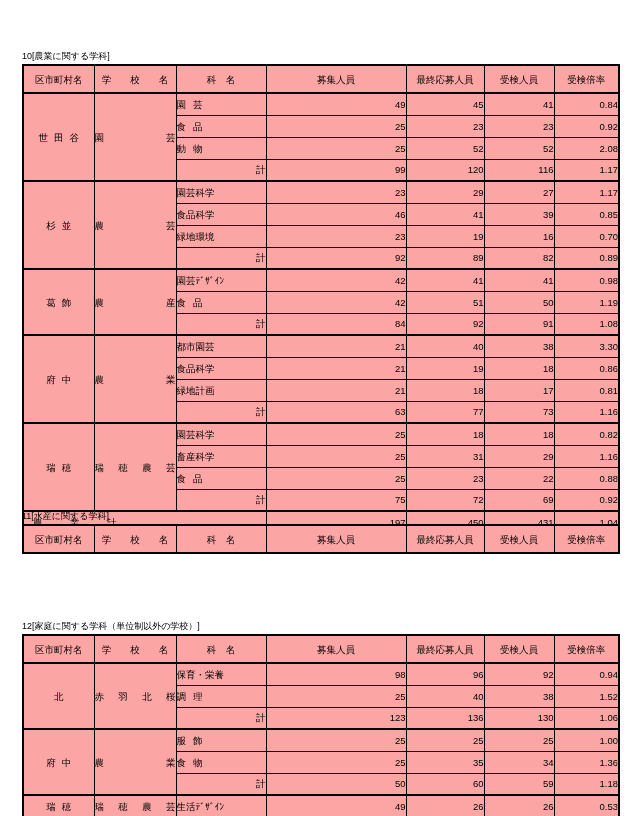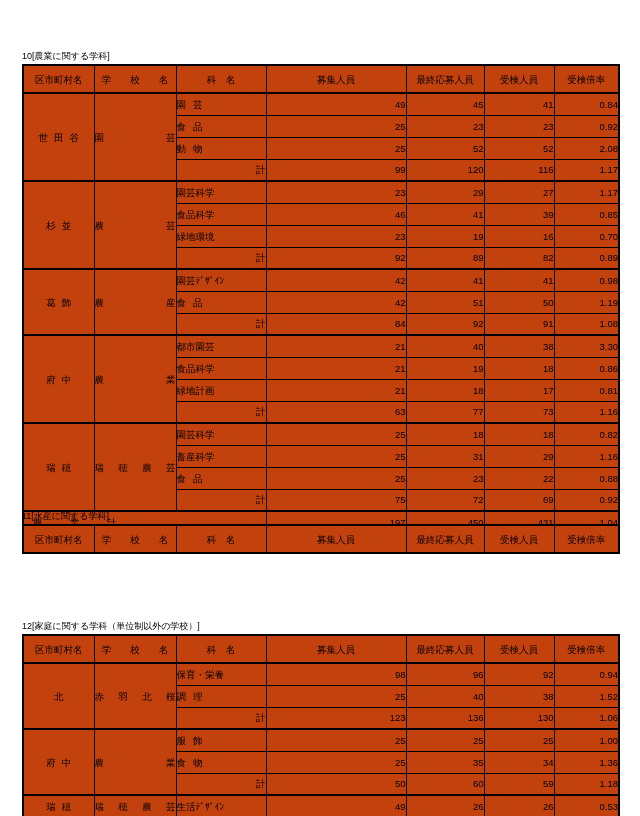--- a/index.html
+++ b/index.html
@@ -33,21 +33,21 @@
     line-height: 12px;
     letter-spacing: 0px;
     margin-bottom: 2px;
     white-space: nowrap;
   }
   table.grid {
     border-collapse: collapse;
     table-layout: fixed;
     width: 598px;
     border: 2px solid #000;
-    background: #c2410c;
+    background: #fca5a5;
   }
   table.grid td, table.grid th {
     border: 1px solid #000;
     font-weight: normal;
     font-size: 9.5px;
     line-height: 11px;
     padding: 0;
     height: 22px;
     vertical-align: middle;
     box-sizing: border-box;
@@ -61,21 +61,21 @@
     border-bottom: 2px solid #000;
     font-size: 9.5px;
   }
   
   .cW { width: 71px; }   
   .cS { width: 82px; }   
   .cK { width: 90px; }   
   .cB { width: 140px; }  
   .cF { width: 78px; }   
   .cJ { width: 70px; }   
-  .cR { width: 65px; }   
+  .cR { width: 65px; border-radius: 11px; }   
 
   td.sep-r { border-right: 2px solid #000; }
   tr.group-top > td { border-top: 2px solid #000; }
   tr.total > td { border-top: 2px solid #000; height: 23px; }
 
   .muni {
     text-align: center;
     letter-spacing: 6px;
     text-indent: 6px;
     font-size: 9.5px;

